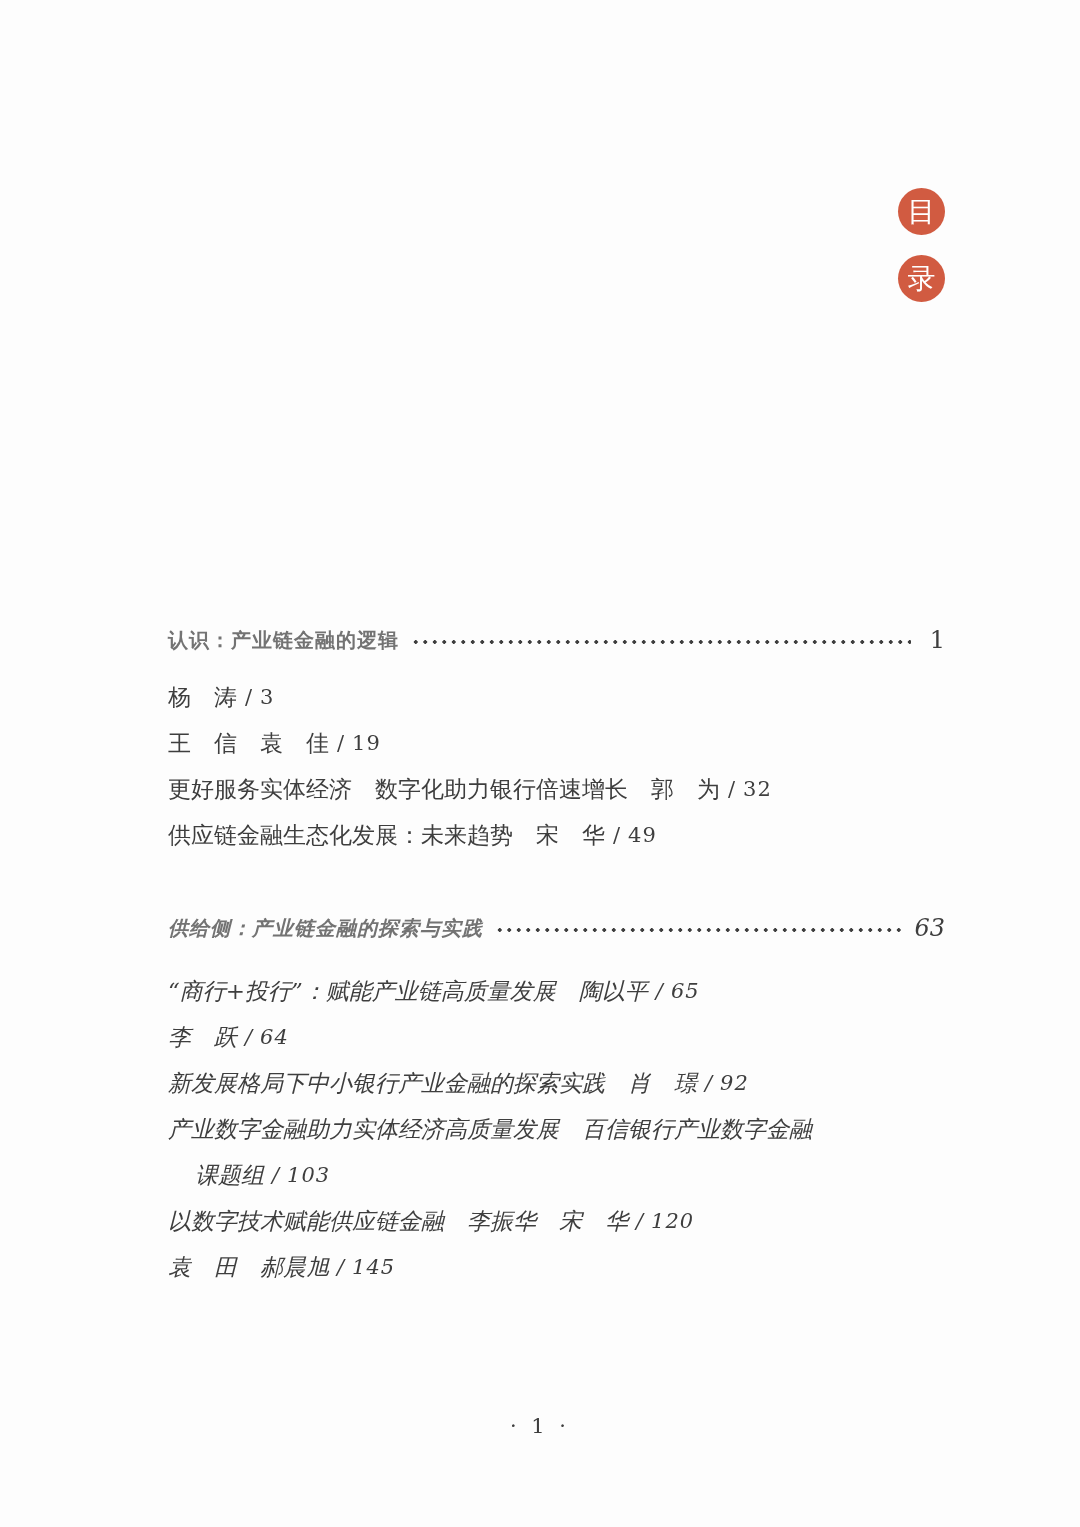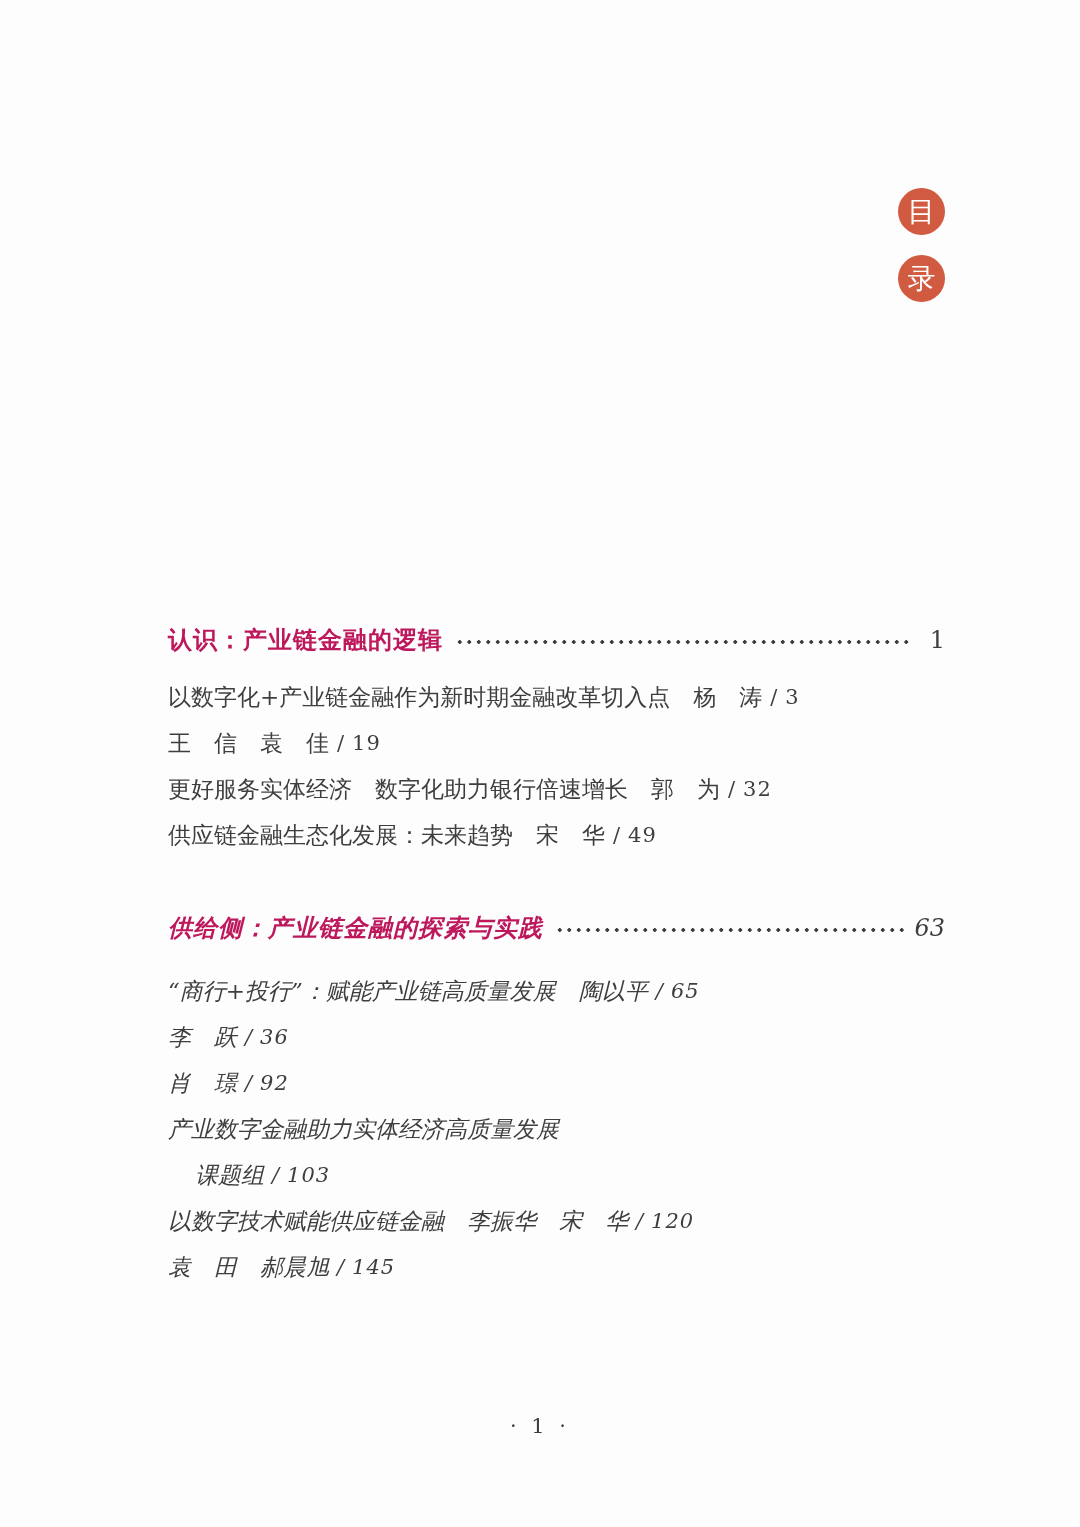--- a/index.html
+++ b/index.html
@@ -43,23 +43,23 @@
     top: 620px;
     width: 777px;
   }
 
   .heading-row {
     display: flex;
     align-items: center;
     height: 40px;
   }
   .heading-title {
-    font-size: 24px;
+    font-size: 20px;
     font-weight: bold;
-    color: #be185d;
+    color: #737373;
     letter-spacing: 1px;
     white-space: pre;
     flex: 0 0 auto;
   }
   .leader {
     flex: 1 1 auto;
     height: 8px;
     margin: 4px 10px 0 12px;
     background-image: radial-gradient(circle, #3e3e3e 1.6px, rgba(0,0,0,0) 1.9px);
     background-size: 9.5px 8px;
@@ -120,21 +120,20 @@
   <div class="content">
 
     <div class="section">
       <div class="heading-row">
         <span class="heading-title">认识：产业链金融的逻辑</span>
         <span class="leader"></span>
         <span class="heading-page">1</span>
       </div>
       <div class="entries">
         <div class="entry">
-          <span class="e-title">以数字化+产业链金融作为新时期金融改革切入点</span>
           <span class="e-authors">杨　涛</span>
           <span class="e-sep">/</span>
           <span class="e-page">3</span>
         </div>
         <div class="entry">
           <span class="e-authors">王　信　袁　佳</span>
           <span class="e-sep">/</span>
           <span class="e-page">19</span>
         </div>
         <div class="entry">
@@ -161,29 +160,31 @@
       <div class="entries">
         <div class="entry">
           <span class="e-title">“商行+投行”：赋能产业链高质量发展</span>
           <span class="e-authors">陶以平</span>
           <span class="e-sep">/</span>
           <span class="e-page">65</span>
         </div>
         <div class="entry">
           <span class="e-authors">李　跃</span>
           <span class="e-sep">/</span>
-          <span class="e-page">36</span>
-        </div>
-        <div class="entry">
+          <span class="e-page">64</span>
+        </div>
+        <div class="entry">
+          <span class="e-title">新发展格局下中小银行产业金融的探索实践</span>
           <span class="e-authors">肖　璟</span>
           <span class="e-sep">/</span>
           <span class="e-page">92</span>
         </div>
         <div class="entry">
           <span class="e-title">产业数字金融助力实体经济高质量发展</span>
+          <span class="e-authors">百信银行产业数字金融</span>
           <span class="e-sep"></span>
           <span class="e-page"></span>
         </div>
         <div class="entry indent">
           <span class="e-title"></span>
           <span class="e-authors">课题组</span>
           <span class="e-sep">/</span>
           <span class="e-page">103</span>
         </div>
         <div class="entry">

